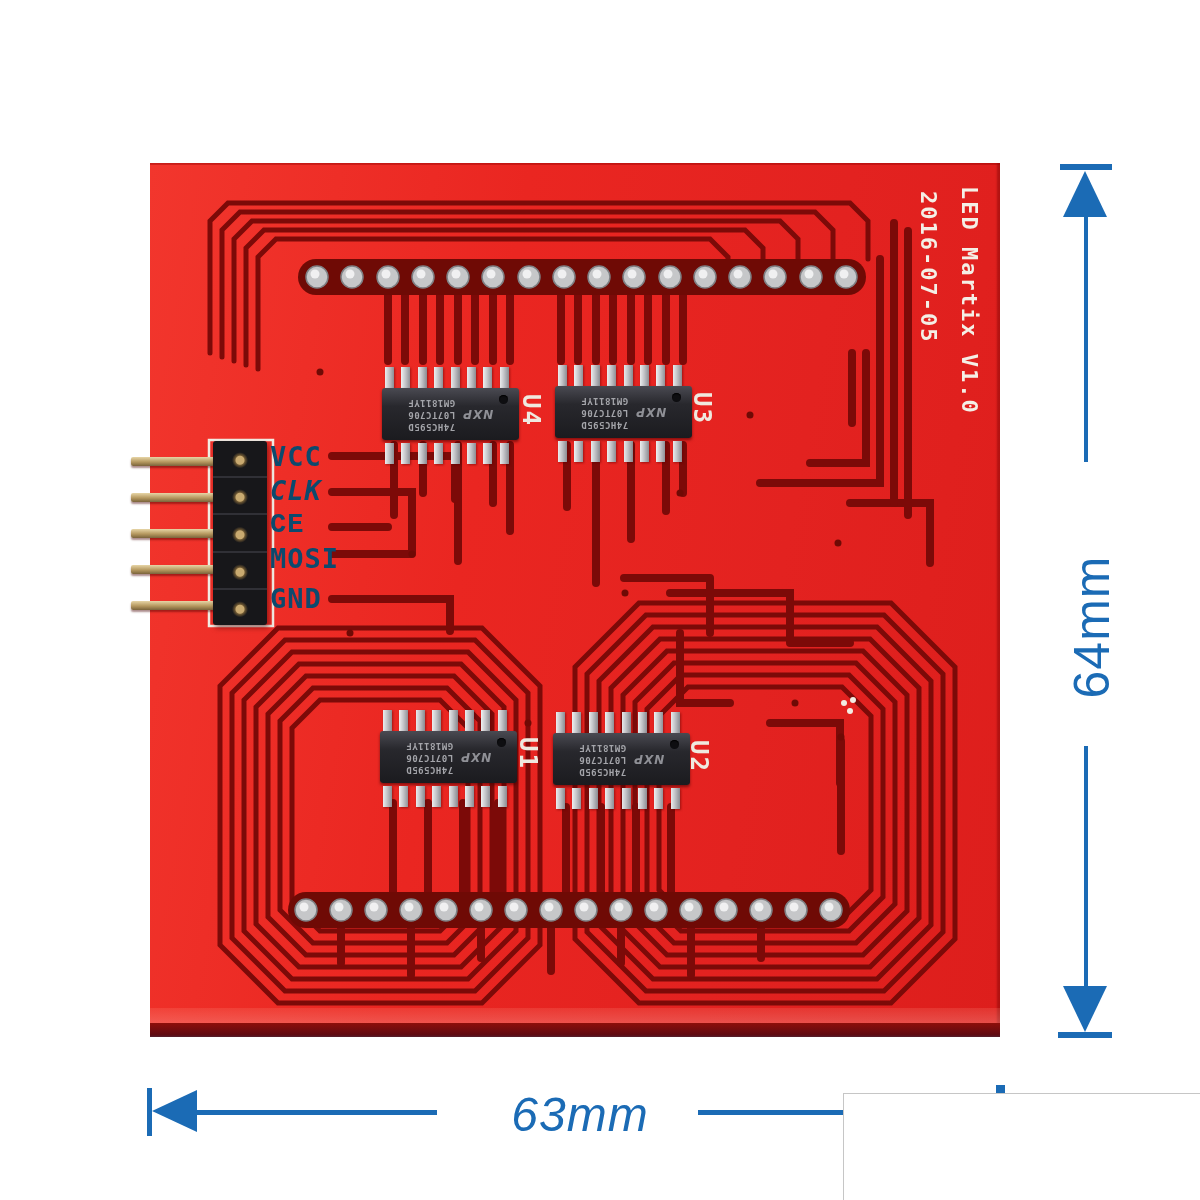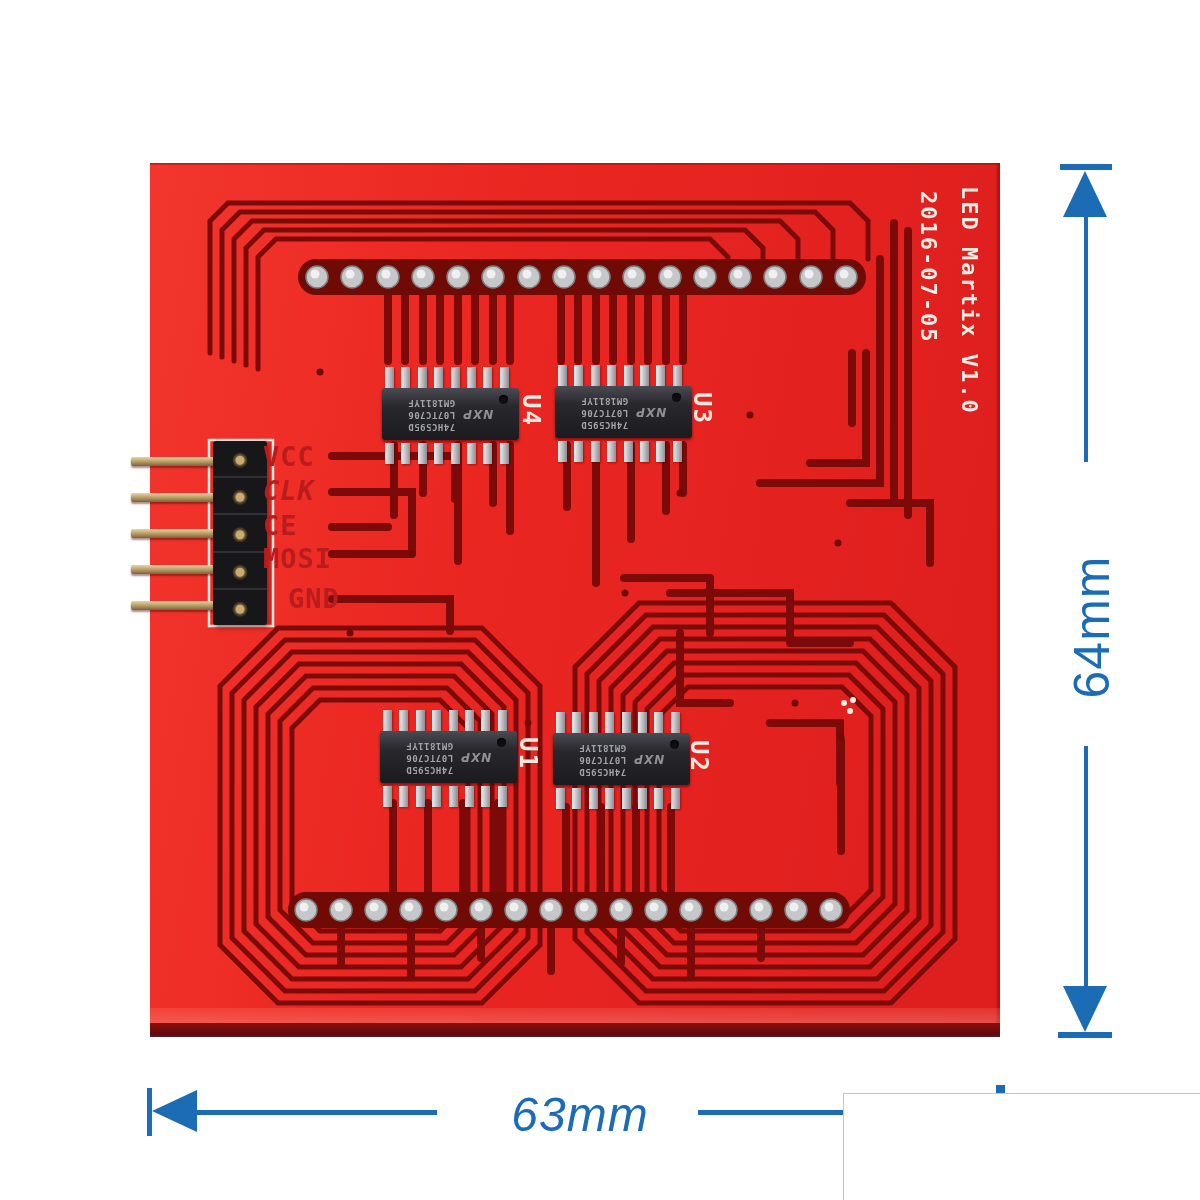--- a/index.html
+++ b/index.html
@@ -35,22 +35,22 @@
        font:700 24px "DejaVu Sans Mono",monospace;color:#efe9df;letter-spacing:2px;}
   
   .hdr-body{position:absolute;left:213px;top:441px;width:54px;height:184px;background:#17171a;
        border-radius:3px;box-shadow:2px 3px 5px rgba(70,0,0,.5);display:flex;flex-direction:column;}
   .hdr-body .sock{flex:1;border-bottom:2px solid #303036;
        background:radial-gradient(circle 8px at 50% 55%, #c9aa70 0 4px, #6d5732 5px, rgba(0,0,0,0) 8px);}
   .hdr-body .sock:last-child{border-bottom:none;}
   .gpin{position:absolute;height:9px;width:84px;left:131px;border-radius:2px;
        background:linear-gradient(180deg,#e7d5a6,#b5985f 55%,#7a633b);
        box-shadow:0 2px 2px rgba(70,0,0,.45);}
-  .plabel{position:absolute;left:263px;font:700 27px "DejaVu Sans Mono",monospace;
-       color:#b91c1c;letter-spacing:1px;}
+  .plabel{position:absolute;left:270px;font:700 27px "DejaVu Sans Mono",monospace;
+       color:#0c4a6e;letter-spacing:1px;}
   
   .silk{position:absolute;transform:rotate(90deg);transform-origin:0 0;white-space:nowrap;
        font:700 22px "DejaVu Sans Mono",monospace;color:#f4efe6;letter-spacing:2px;}
   
   .dim{position:absolute;background:#1b6bb5;}
   .dim-label{position:absolute;color:#1b6bb5;text-align:center;line-height:50px;
        font:400 48px "Liberation Sans",sans-serif;letter-spacing:1px;}
   .tri{position:absolute;width:0;height:0;}
   .tri.up{border-left:22px solid transparent;border-right:22px solid transparent;
        border-bottom:46px solid #1b6bb5;}
@@ -259,23 +259,23 @@
   <div class="hdr-body">
     <div class="sock"></div>
     <div class="sock"></div>
     <div class="sock"></div>
     <div class="sock"></div>
     <div class="sock"></div>
   </div>
 
   <div class="plabel" style="top:441px;">VCC</div>
   <div class="plabel" style="top:475px;font-style:italic;">CLK</div>
-  <div class="plabel" style="top:510px;">CE</div>
+  <div class="plabel" style="top:510px;font-family:Liberation Mono, monospace;">CE</div>
   <div class="plabel" style="top:543px;">MOSI</div>
-  <div class="plabel" style="top:583px;padding-left:25px;">GND</div>
+  <div class="plabel" style="top:583px;">GND</div>
 
   <div class="silk" style="left:982px;top:186px;">LED Martix V1.0</div>
   <div class="silk" style="left:941px;top:191px;">2016-07-05</div>
 
   <div class="dim" style="left:1060px;top:164px;width:52px;height:6px;"></div>
   <div class="tri up" style="left:1063px;top:171px;"></div>
   <div class="dim" style="left:1084px;top:214px;width:4px;height:248px;"></div>
   <div class="dim-label" style="left:988px;top:602px;width:200px;height:50px;transform:rotate(-90deg);font-size:50px;">64mm</div>
   <div class="dim" style="left:1084px;top:746px;width:4px;height:242px;"></div>
   <div class="tri dn" style="left:1063px;top:986px;"></div>

